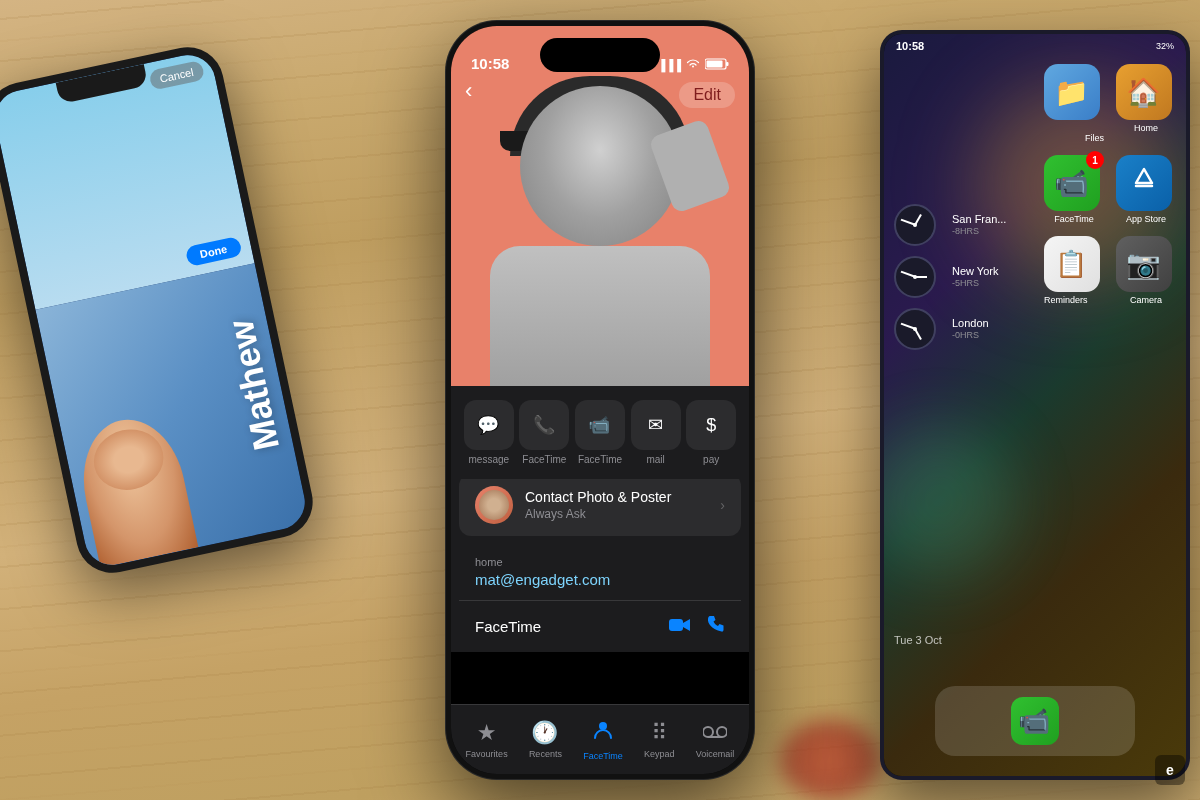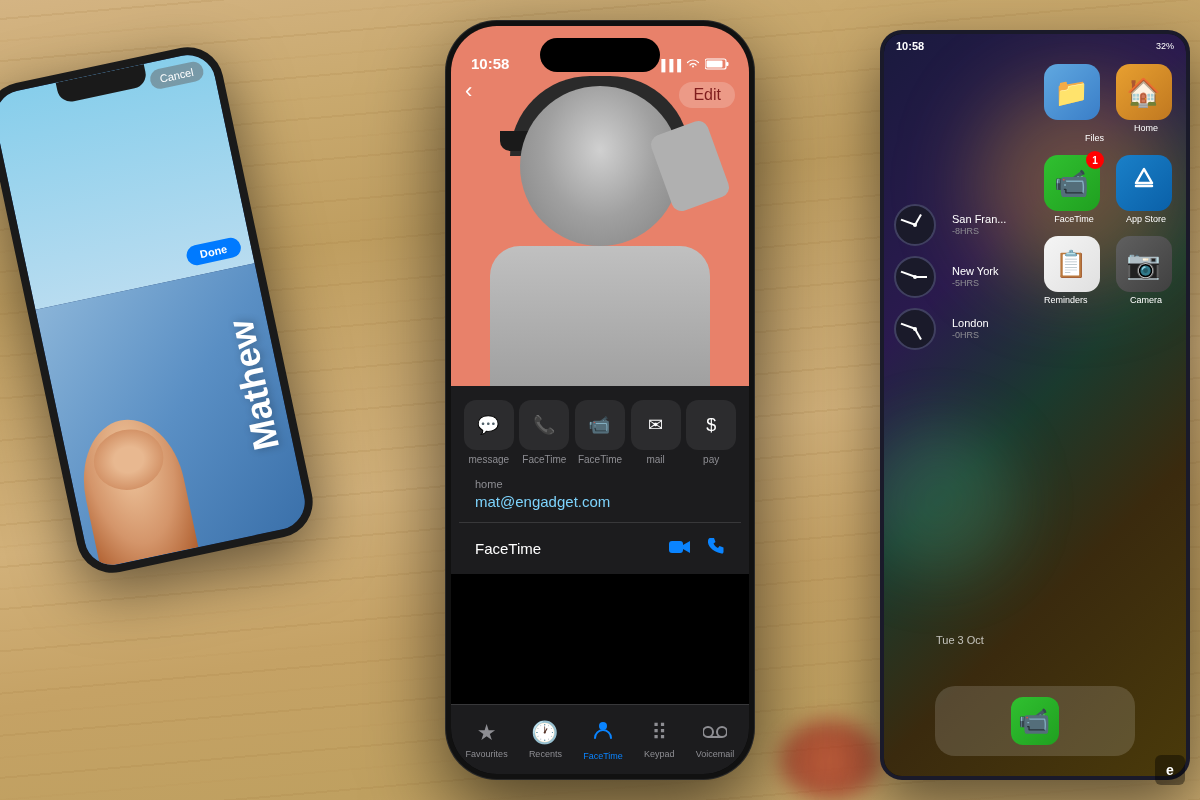--- a/index.html
+++ b/index.html
@@ -613,21 +613,20 @@
     .clock-diff {
       font-size: 9px;
       color: #8e8e93;
     }
     
     .tablet-date-bar {
       position: absolute;
       bottom: 130px;
       left: 10px;
       right: 2px;
-      margin-left: 42px;
     }
     .tablet-date-text {
       font-size: 11px;
       color: white;
       text-align: left;
       opacity: 0.7;
     }
     
     .tablet-dock {
       position: absolute;
@@ -762,20 +761,30 @@
         <span class="action-btn-label">mail</span>
       </div>
       <div class="action-btn">
         <div class="action-btn-circle">$</div>
         <span class="action-btn-label">pay</span>
       </div>
     </div>
 
     <div class="contact-info-section">
 
+      <div class="contact-photo-poster-row">
+        <div class="avatar-circle">
+          <div class="avatar-inner"></div>
+        </div>
+        <div class="poster-row-text">
+          <div class="poster-title">Contact Photo &amp; Poster</div>
+          <div class="poster-subtitle">Always Ask</div>
+        </div>
+        <span class="chevron-right">›</span>
+      </div>
 
       <div class="email-section">
         <div class="email-label">home</div>
         <div class="email-value">mat@engadget.com</div>
       </div>
 
       <div class="facetime-section">
         <span class="facetime-label">FaceTime</span>
         <div class="facetime-icons">
           <span class="ft-icon">

